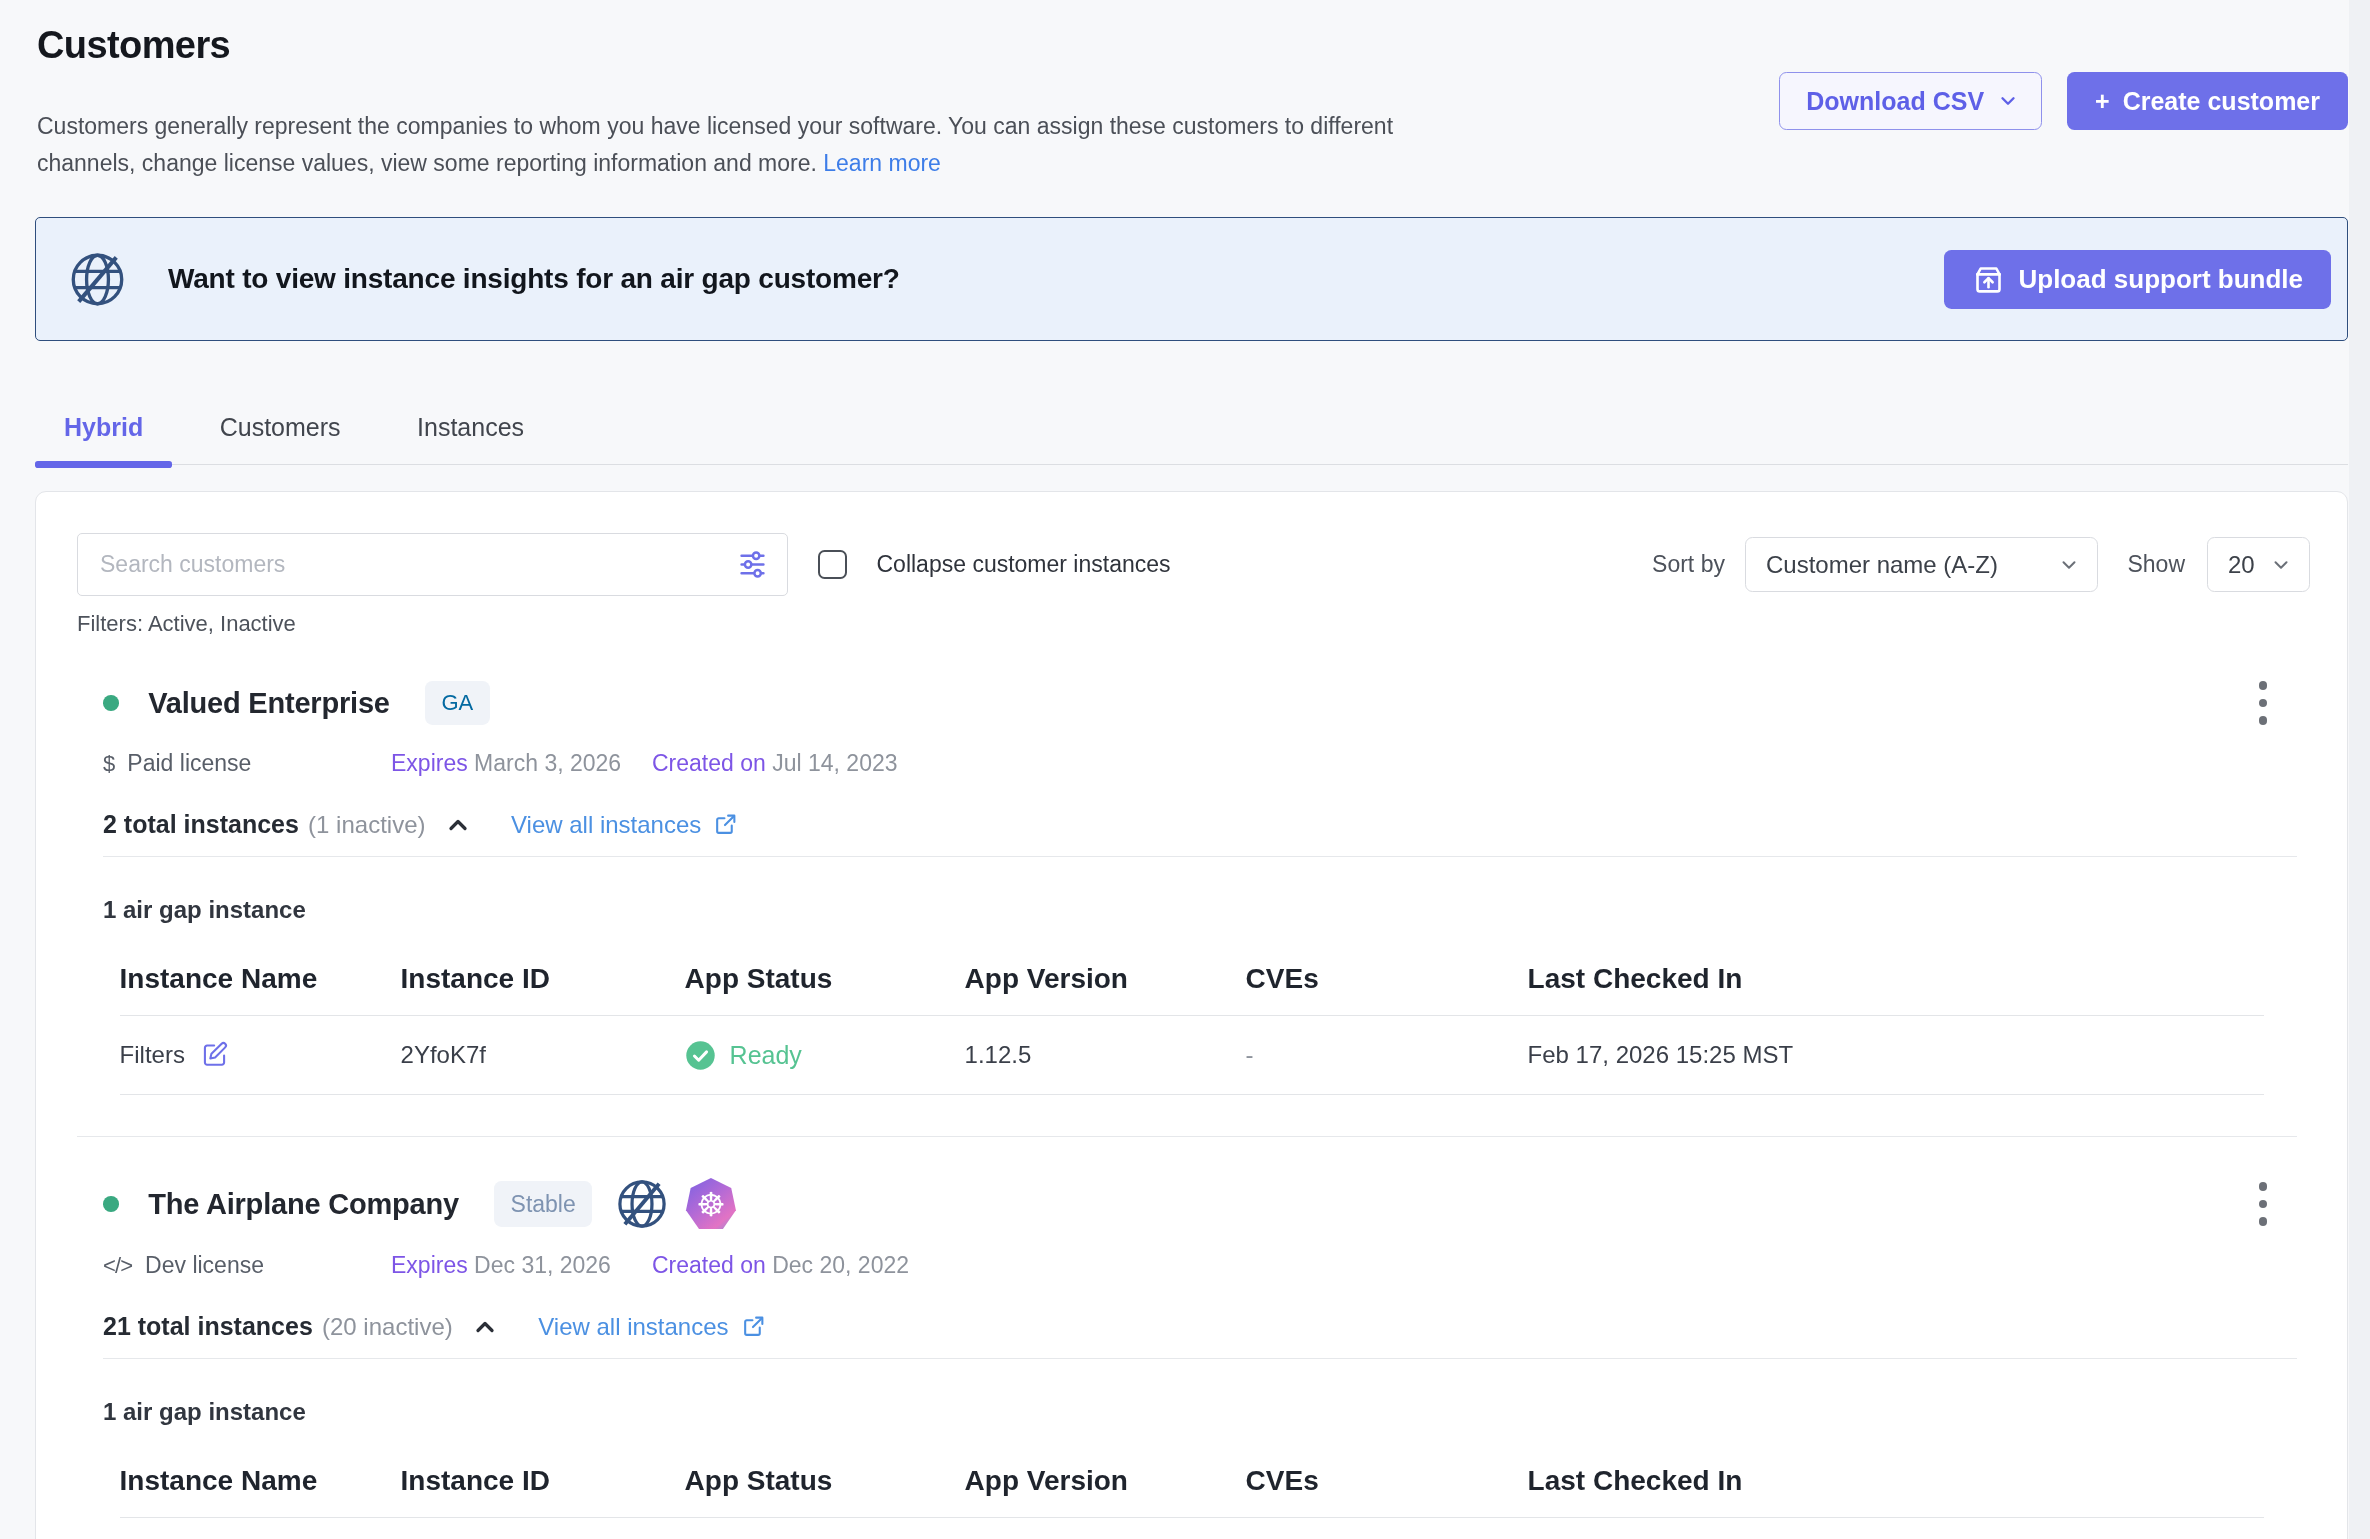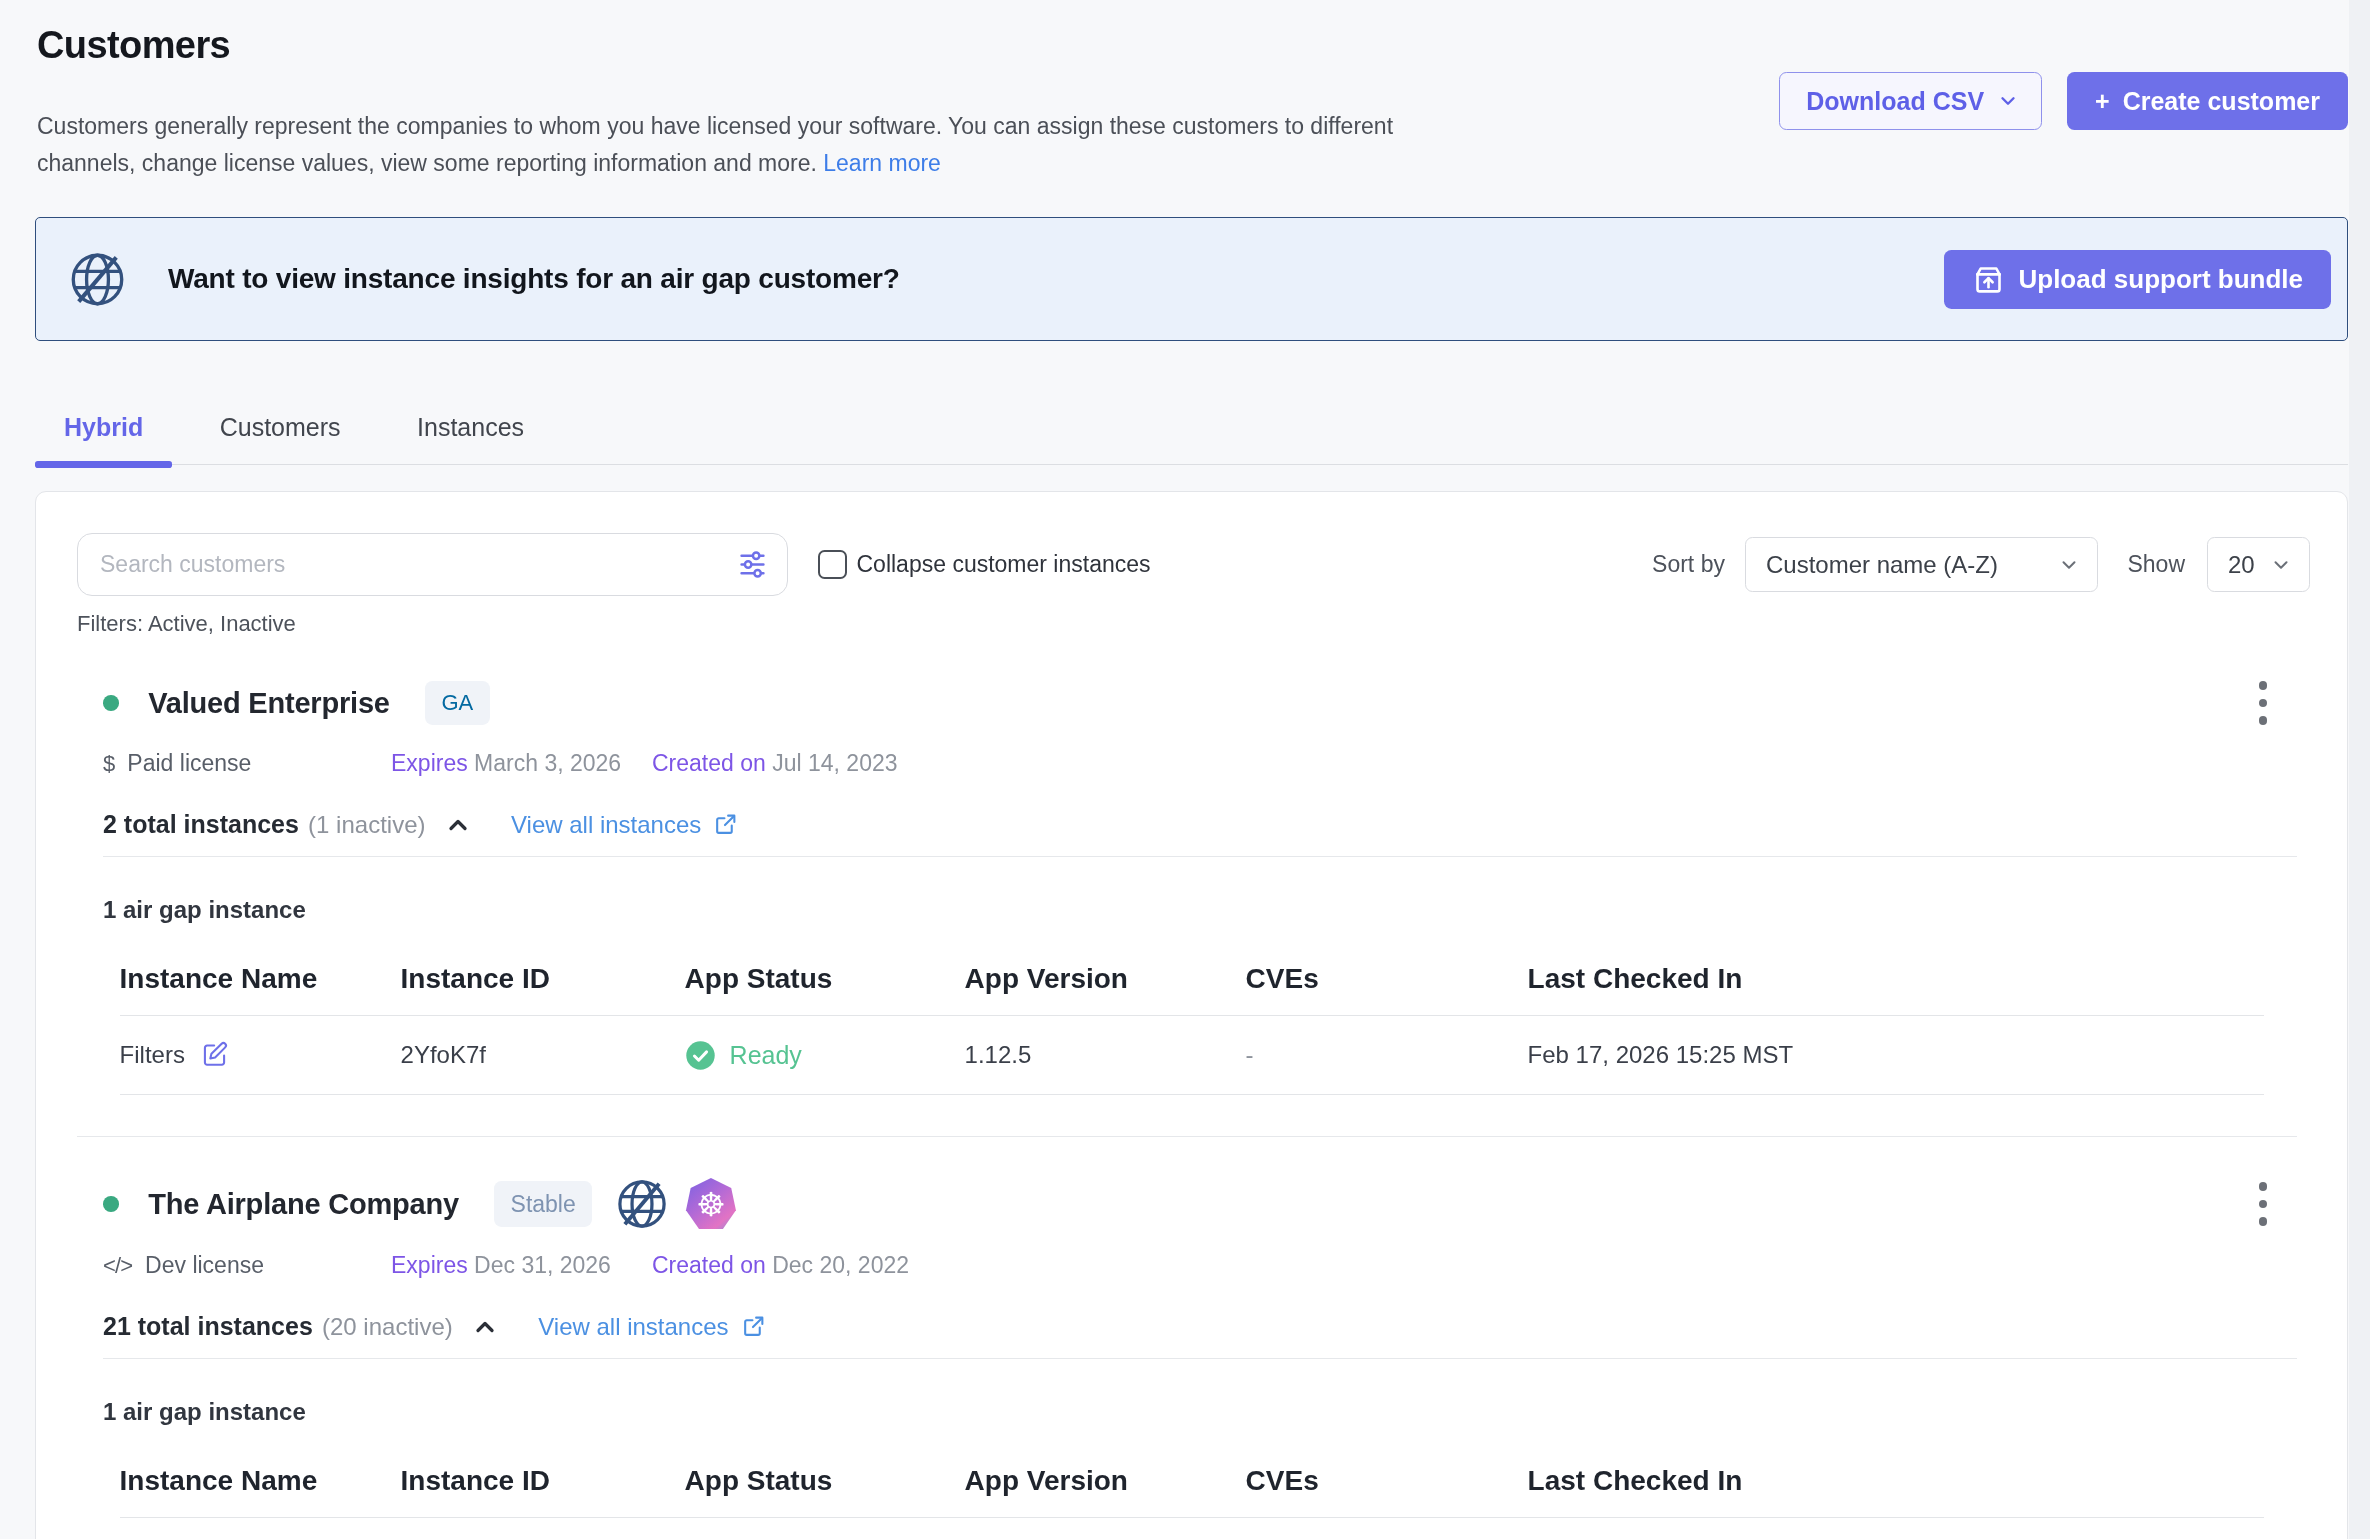--- a/index.html
+++ b/index.html
@@ -30,25 +30,25 @@
   
   .tabs { margin: 59px 22px 0 35px; display: flex; column-gap: 18.5px; border-bottom: 1.8px solid #dcdee2; }
   .tab { padding: 13px 29px 22px; font-size: 25px; color: #41454d; position: relative; cursor: pointer; }
   .tab.active { color: #6466E8; font-weight: 700; }
   .tab.active::after { content: ""; position: absolute; left: 0; right: 0; bottom: -3.7px; height: 6.5px; background: #6466E8; border-radius: 2.8px; }
   
   .card { margin: 26px 22px 0 35px; background: #fff; border: 0.9px solid #e3e5e9; border-radius: 11px;
           padding: 41px 37px 74px 41px; min-height: 1200px; }
   .toolbar { display: flex; align-items: center; }
   .search { position: relative; width: 711px; flex: 0 0 auto; }
-  .search input { width: 100%; height: 63px; border: 1.8px solid #d9dbe0; border-radius: 15px;
+  .search input { width: 100%; height: 63px; border: 1.8px solid #d9dbe0; border-radius: 5px;
                   padding: 0 72px 0 22px; font-size: 23px; color: #33373f; outline: none; background: #fff; font-family: inherit; }
   .search input::placeholder { color: #b3b7bf; }
   .sliders { position: absolute; right: 18.5px; top: 14px; width: 35px; height: 35px; cursor: pointer; }
-  .collapse { display: flex; align-items: center; gap: 10px; margin-left: 29.5px; cursor: pointer; }
+  .collapse { display: flex; align-items: center; gap: 30px; margin-left: 29.5px; cursor: pointer; }
   .checkbox { width: 29px; height: 29px; border: 2.3px solid #4a4f57; border-radius: 6.5px; background: #fff; }
   .collapse-label { font-size: 23px; color: #2f333b; }
   .sort-group { margin-left: auto; display: flex; align-items: center; }
   .ctl-label { font-size: 23px; color: #4d525b; }
   .select { height: 55px; border: 1.8px solid #d9dbe0; border-radius: 7.4px; display: flex; align-items: center;
             justify-content: space-between; padding: 0 16.6px 0 20px; font-size: 24px; color: #3c4149; background: #fff; cursor: pointer; }
   .select-sort { width: 353px; margin-left: 20px; }
   .select-show { width: 103px; margin-left: 22px; }
   .show-label { margin-left: 29.5px; }
   .sel-chev { color: #6b7078; display: inline-flex; }

